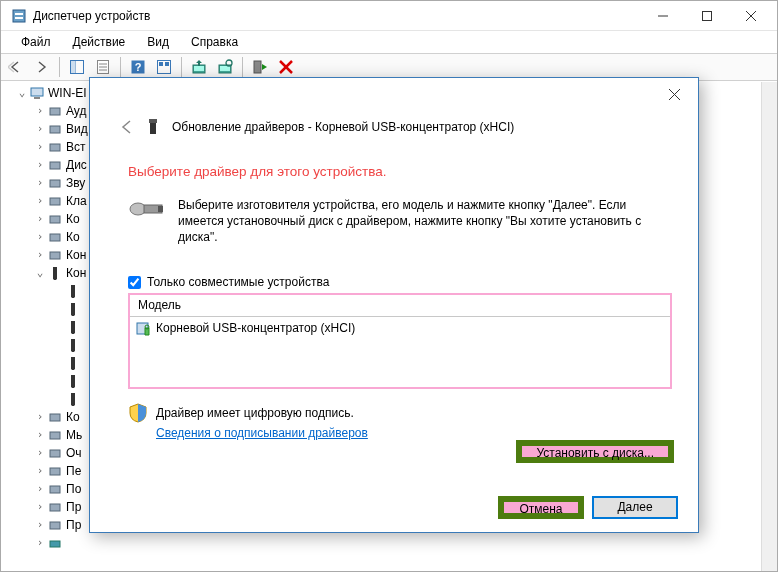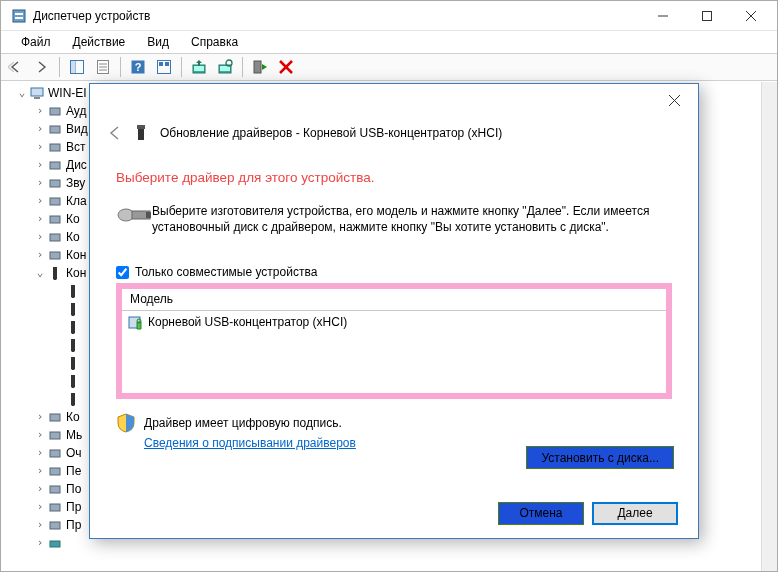--- a/index.html
+++ b/index.html
@@ -23,44 +23,44 @@
 .tree { flex: 1; padding: 2px 4px; font-size: 12px; line-height: 18px; overflow: hidden; background: #fff; position: relative; }
 .tree-row { display: flex; align-items: center; height: 18px; white-space: nowrap; }
 .tree-row .exp { width: 14px; text-align: center; color: #666; font-size: 11px; font-family: monospace; }
 .tree-row .icon { width: 16px; height: 16px; margin-right: 3px; display: flex; align-items: center; justify-content: center; }
 .tree .indent-1 { padding-left: 10px; }
 .tree .indent-2 { padding-left: 28px; }
 .tree .indent-3 { padding-left: 46px; }
 .scrollbar-v { position: absolute; right: 0; top: 0; bottom: 0; width: 16px; background: #f0f0f0; border-left: 1px solid #ddd; }
 
 
-.dialog { position: absolute; left: 89px; top: 83px; width: 610px; height: 456px; background: #fff; border: 1px solid #3a7ab8; box-shadow: 4px 4px 16px rgba(0,0,0,0.3); display: flex; flex-direction: column; }
+.dialog { position: absolute; left: 89px; top: 77px; width: 610px; height: 456px; background: #fff; border: 1px solid #3a7ab8; box-shadow: 4px 4px 16px rgba(0,0,0,0.3); display: flex; flex-direction: column; padding-left: 12px; }
 .dialog-title { height: 32px; display: flex; align-items: center; justify-content: flex-end; padding: 0 4px; }
 .dialog-close { width: 40px; height: 28px; display: flex; align-items: center; justify-content: center; }
 .dialog-header { display: flex; align-items: center; padding: 8px 16px 16px 16px; gap: 10px; }
 .dialog-header .back-arr { color: #777; font-size: 16px; }
 .dialog-header .dev-icon { width: 16px; height: 16px; }
 .dialog-header .dlg-title-text { font-size: 12px; }
 .dialog-body { padding: 0 26px; flex: 1; }
 .dialog-heading { color: #ef4444; font-size: 13.5px; padding: 12px 0 18px 0; }
-.dialog-instr { display: flex; padding: 0 0 30px 0; }
+.dialog-instr { display: flex; gap: 14px; padding: 0 0 30px 0; }
 .dialog-instr .hw-icon { width: 36px; height: 20px; flex-shrink: 0; margin-top: 2px; }
 .dialog-instr .txt { font-size: 12px; line-height: 16px; }
 .chk-row { display: flex; align-items: center; gap: 6px; font-size: 12px; padding-bottom: 4px; }
 .chk-row input { width: 13px; height: 13px; }
-.model-box { border: 6px solid #f9a8d4; height: 116px; background: #fff; }
+.model-box { border: 2px solid #f9a8d4; height: 96px; background: #fff; }
 .model-hdr { height: 22px; border-bottom: 1px solid #c8c8c8; background: #fff; padding: 3px 8px; font-size: 12px; }
 .model-row { display: flex; align-items: center; height: 22px; padding: 0 6px; gap: 4px; font-size: 12px; }
 .sig-row { display: flex; align-items: flex-start; gap: 8px; padding: 14px 0 0 0; }
 .sig-row .shield { width: 20px; height: 20px; flex-shrink: 0; }
 .sig-row .sig-text { font-size: 12px; line-height: 20px; }
 .sig-row .link { color: #0066cc; text-decoration: underline; cursor: pointer; }
 .install-btn { position: absolute; right: 24px; top: 362px; }
 .dialog-buttons { height: 50px; display: flex; align-items: center; justify-content: flex-end; gap: 8px; padding: 0 20px; }
-button.win { min-width: 86px; height: 23px; font-size: 12px; background: #1d4ed8; border: 1px solid #4d7c0f; padding: 0 14px; cursor: pointer; }
+button.win { min-width: 86px; height: 23px; font-size: 12px; background: #f9a8d4; border: 6px solid #4d7c0f; padding: 0 14px; cursor: pointer; }
 button.win.primary { border: 2px solid #0078d7; background: #e1e1e1; }
 
 svg { display: block; }
 </style>
 </head>
 <body>
 
 <div class="main-window">
   <div class="titlebar">
     <span class="app-icon">

